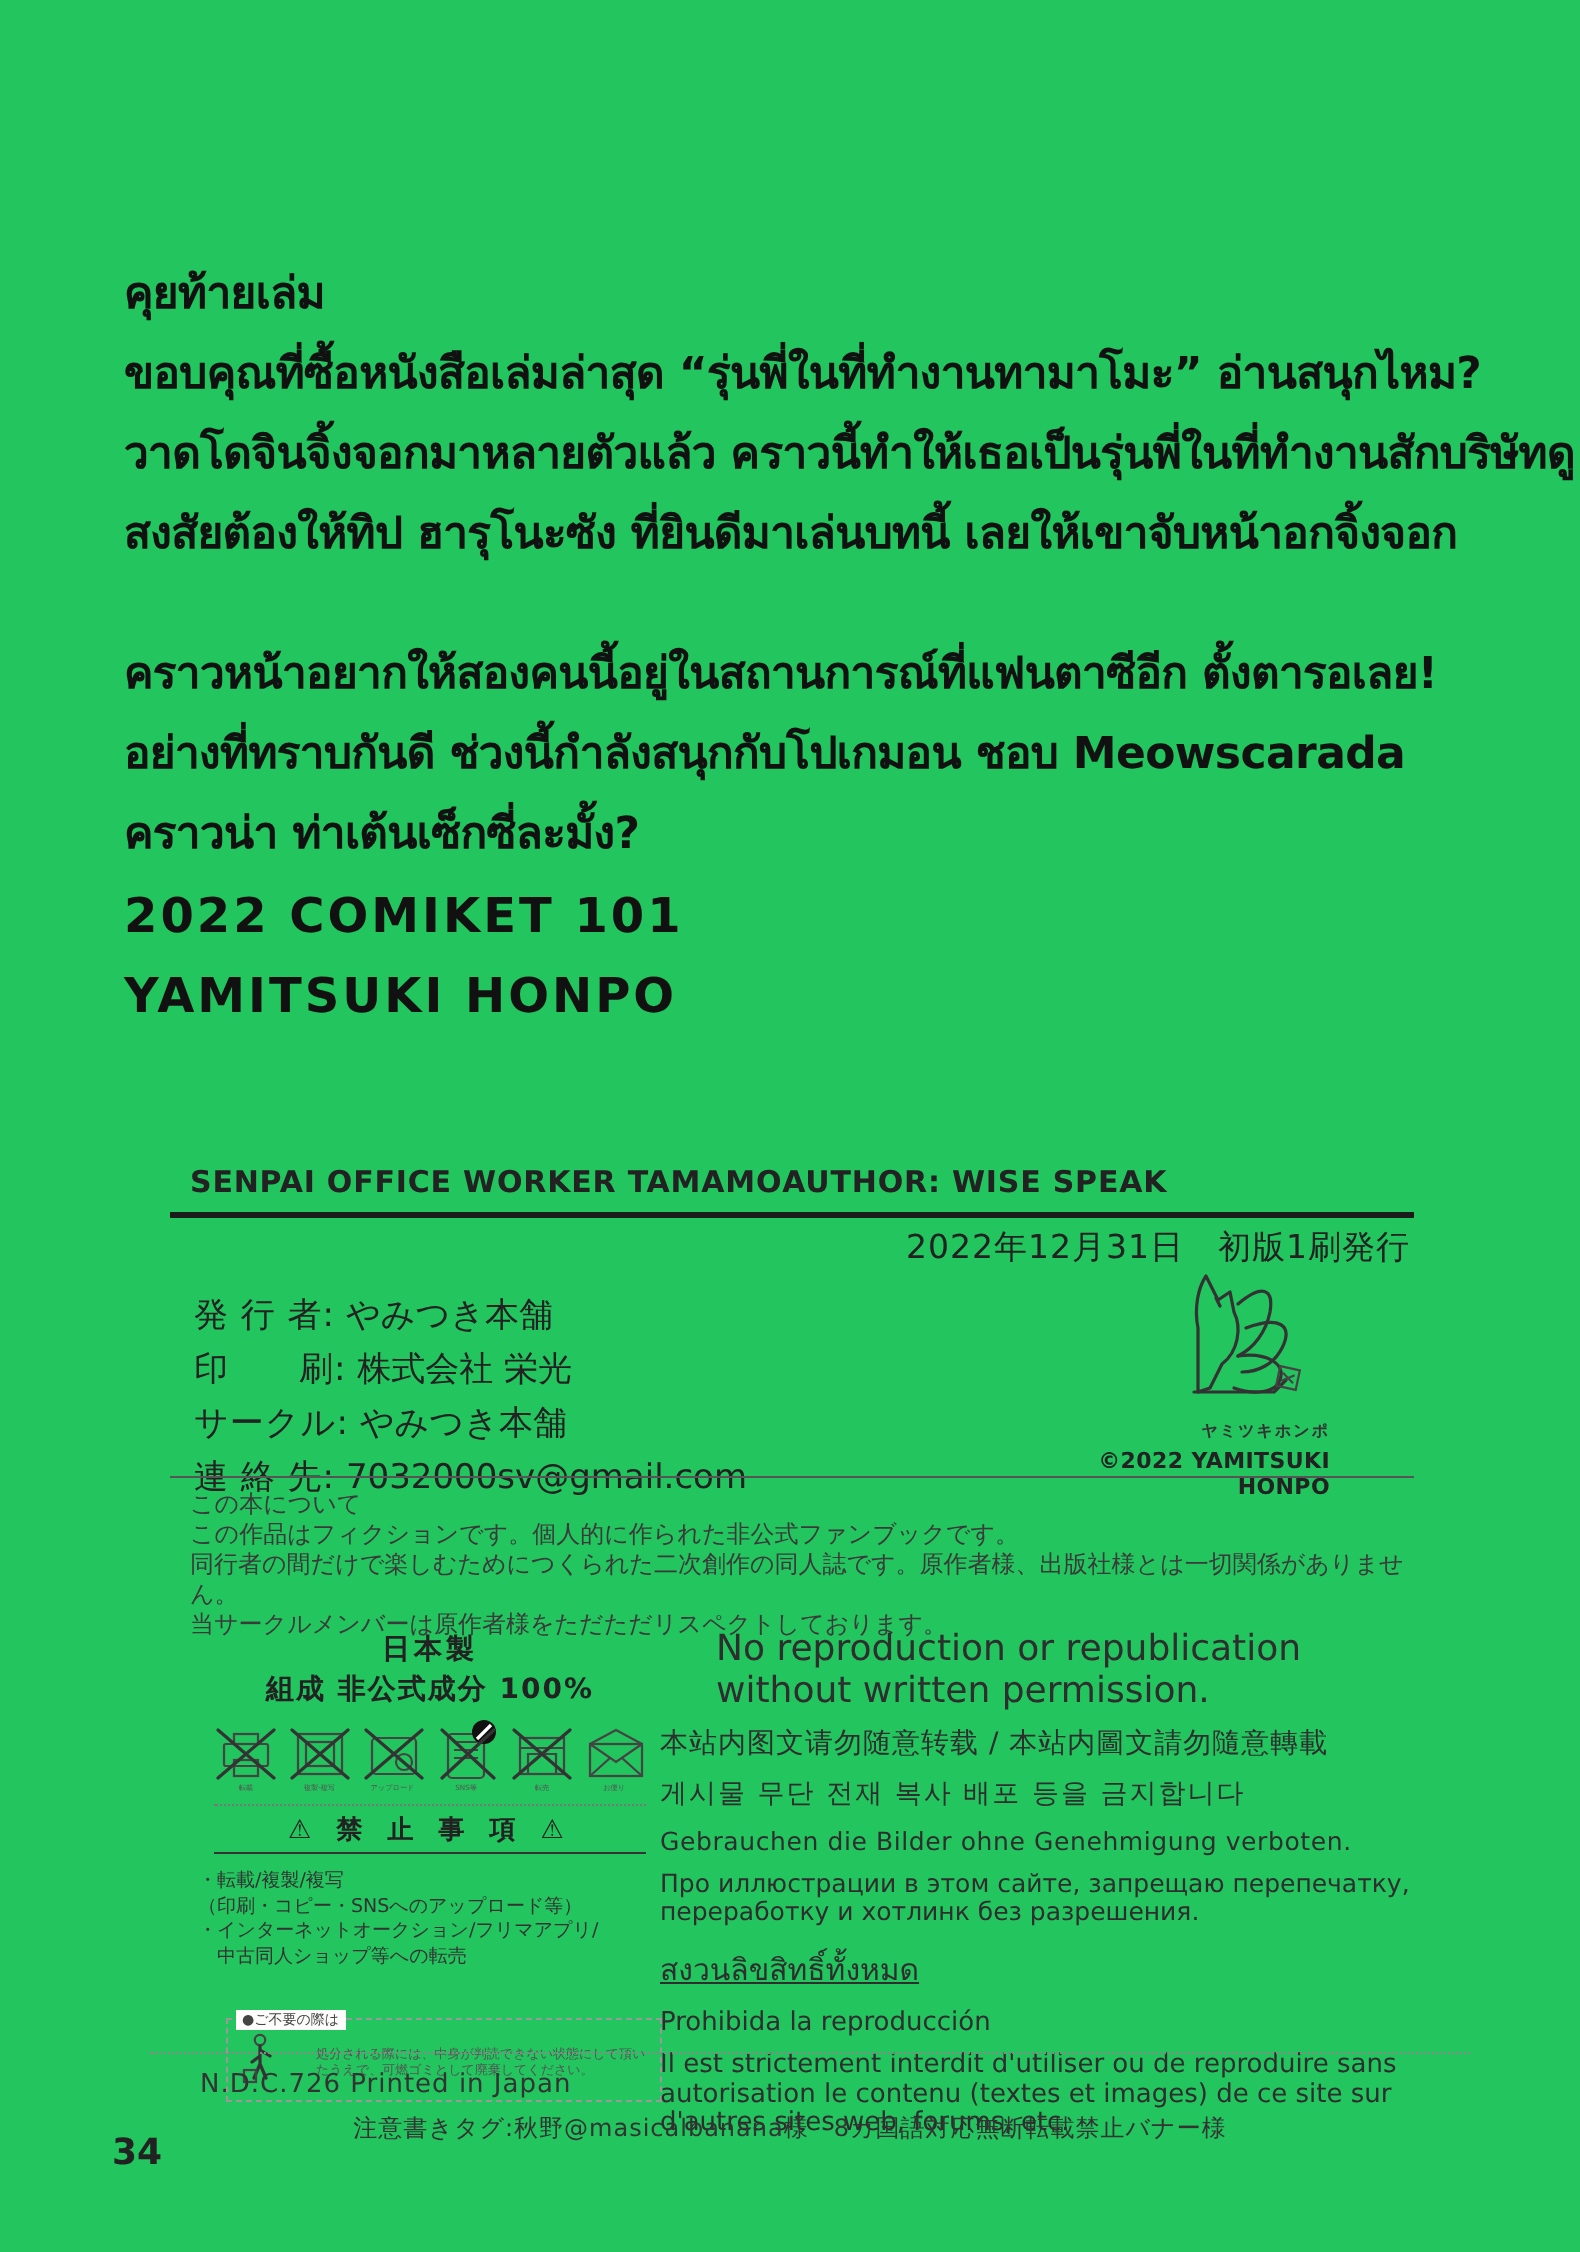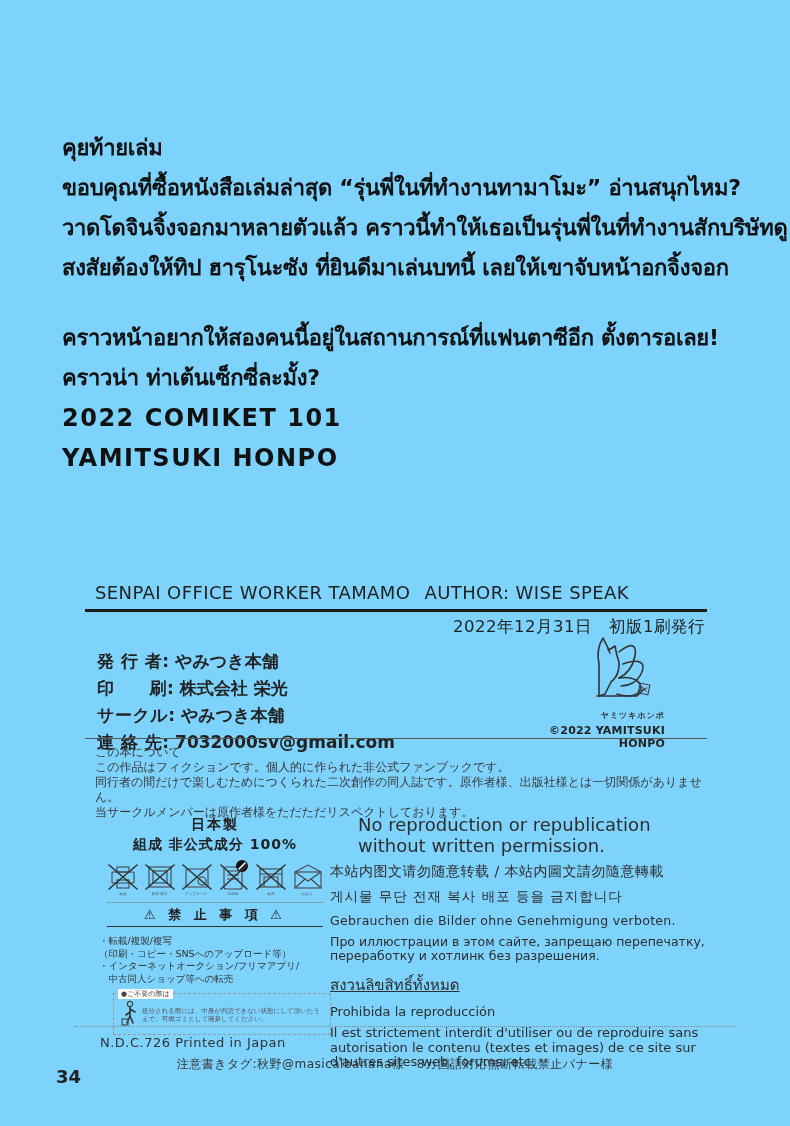--- a/index.html
+++ b/index.html
@@ -1,52 +1,52 @@
 <!DOCTYPE html>
 <html><head>
 <meta charset="utf-8">
 <style>
   html,body{margin:0;padding:0;}
   body{background:#e8e8e8;font-family:"DejaVu Sans",sans-serif;}
   .page{
     position:relative;width:790px;height:1126px;margin:0 auto;
-    background:#7dd3fc;color:#1c1c1c;overflow:hidden;
+    background:#22c55e;color:#1c1c1c;overflow:hidden;
   }
   
   .afterword{position:absolute;left:62px;width:680px;font-weight:bold;color:#111;}
   .aw1{top:128px;font-size:22px;line-height:40px;}
   .aw2{top:318px;font-size:22px;line-height:40px;}
   .aw-line{white-space:nowrap;letter-spacing:-0.3px;}
   .aw-latin{font-size:24px;letter-spacing:1.5px;line-height:40px;font-family:"DejaVu Sans",sans-serif;}
   
   .colophon{position:absolute;left:85px;top:582px;width:622px;}
-  .col-head{display:flex;justify-content:space-between;align-items:flex-end;padding:0 78px 0 10px;font-size:18px;font-weight:normal;letter-spacing:0.4px;color:#222;}
+  .col-head{display:flex;align-items:flex-end;padding:0 78px 0 10px;font-size:15px;font-weight:bold;letter-spacing:0.4px;color:#222;}
   .col-rule{border:none;border-top:3px solid #1b1b1b;margin:6px 0 4px 0;}
   .col-edition{text-align:right;font-size:16.5px;padding-right:2px;color:#222;letter-spacing:0.5px;}
   .col-rows{margin-top:10px;padding-left:12px;font-size:17px;line-height:27px;color:#222;}
-  .col-row span{display:inline;font-weight:bold;}
+  .col-row span{display:inline;}
   .col-label{letter-spacing:0.5px;}
   .fox-wrap{position:absolute;right:42px;top:42px;width:120px;text-align:right;}
   .fox-caption{font-size:8px;letter-spacing:1px;color:#333;margin-top:-4px;font-weight:bold;}
   .col-copyright{font-size:11px;font-weight:bold;color:#222;margin-top:3px;letter-spacing:0.2px;}
   .sep-thin{position:absolute;left:85px;top:738px;width:622px;border-top:1.5px solid #555;}
   
   .about{position:absolute;left:95px;top:745px;width:615px;font-size:12px;line-height:15px;color:#3a3a3a;}
   .about .hd{margin-bottom:0;}
   
   .care{position:absolute;left:95px;top:816px;width:240px;text-align:center;color:#222;}
   .care-made{font-size:14px;font-weight:bold;letter-spacing:2px;}
   .care-comp{font-size:14px;font-weight:bold;letter-spacing:1px;margin-top:2px;}
   .care-icons{display:flex;justify-content:center;gap:4px;margin-top:5px;align-items:flex-end;}
   .care-icon{width:33px;display:flex;flex-direction:column;align-items:center;}
   .care-icon svg{display:block;}
   .care-cap{font-size:4px;color:#555;transform:scale(0.9);white-space:nowrap;}
   .prohibit-hd{margin:6px 12px 0 12px;border-top:1px dotted #777;border-bottom:1.5px solid #333;font-size:13px;font-weight:bold;letter-spacing:4px;padding:3px 0 2px 0;color:#222;}
   .prohibit-list{text-align:left;font-size:9.5px;line-height:12.5px;margin-top:8px;padding-left:4px;color:#333;}
-  .disposal{margin:8px 4px 0 18px;position:relative;border:1px dashed #999;padding:6px 4px 4px 6px;display:flex;gap:2px;align-items:center;text-align:left;}
+  .disposal{margin:24px 4px 0 18px;position:relative;border:1px dashed #999;padding:6px 4px 4px 6px;display:flex;gap:18px;align-items:center;text-align:left;}
   .disposal-hd{position:absolute;top:-5px;left:4px;background:#fcfcfb;font-size:7px;color:#444;padding:0 3px;}
   .disposal-txt{font-size:6.5px;line-height:8.5px;color:#555;}
   
   .multi{position:absolute;left:330px;top:814px;width:388px;color:#2e2e2e;}
   .ml{margin:0 0 7px 0;}
   .ml-en{font-size:18px;margin-left:28px;}
   .ml-zh{font-size:14px;letter-spacing:0.5px;}
   .ml-ko{font-size:13.5px;letter-spacing:1px;}
   .ml-de{font-size:12.5px;letter-spacing:0.3px;}
   .ml-ru{font-size:12.5px;line-height:14px;}
@@ -68,20 +68,21 @@
 
   <div class="afterword aw1">
     <div class="aw-line">คุยท้ายเล่ม</div>
     <div class="aw-line">ขอบคุณที่ซื้อหนังสือเล่มล่าสุด “รุ่นพี่ในที่ทำงานทามาโมะ” อ่านสนุกไหม?</div>
     <div class="aw-line">วาดโดจินจิ้งจอกมาหลายตัวแล้ว คราวนี้ทำให้เธอเป็นรุ่นพี่ในที่ทำงานสักบริษัทดู</div>
     <div class="aw-line">สงสัยต้องให้ทิป ฮารุโนะซัง ที่ยินดีมาเล่นบทนี้ เลยให้เขาจับหน้าอกจิ้งจอก</div>
   </div>
 
   <div class="afterword aw2">
     <div class="aw-line">คราวหน้าอยากให้สองคนนี้อยู่ในสถานการณ์ที่แฟนตาซีอีก ตั้งตารอเลย!</div>
+    <div class="aw-line">อย่างที่ทราบกันดี ช่วงนี้กำลังสนุกกับโปเกมอน ชอบ Meowscarada</div>
     <div class="aw-line">คราวน่า ท่าเต้นเซ็กซี่ละมั้ง?</div>
     <div class="aw-line aw-latin">2022 COMIKET 101</div>
     <div class="aw-line aw-latin">YAMITSUKI HONPO</div>
   </div>
 
   <div class="colophon">
     <div class="col-head">
       <span>SENPAI OFFICE WORKER TAMAMO</span>
       <span>AUTHOR: WISE SPEAK</span>
     </div>

